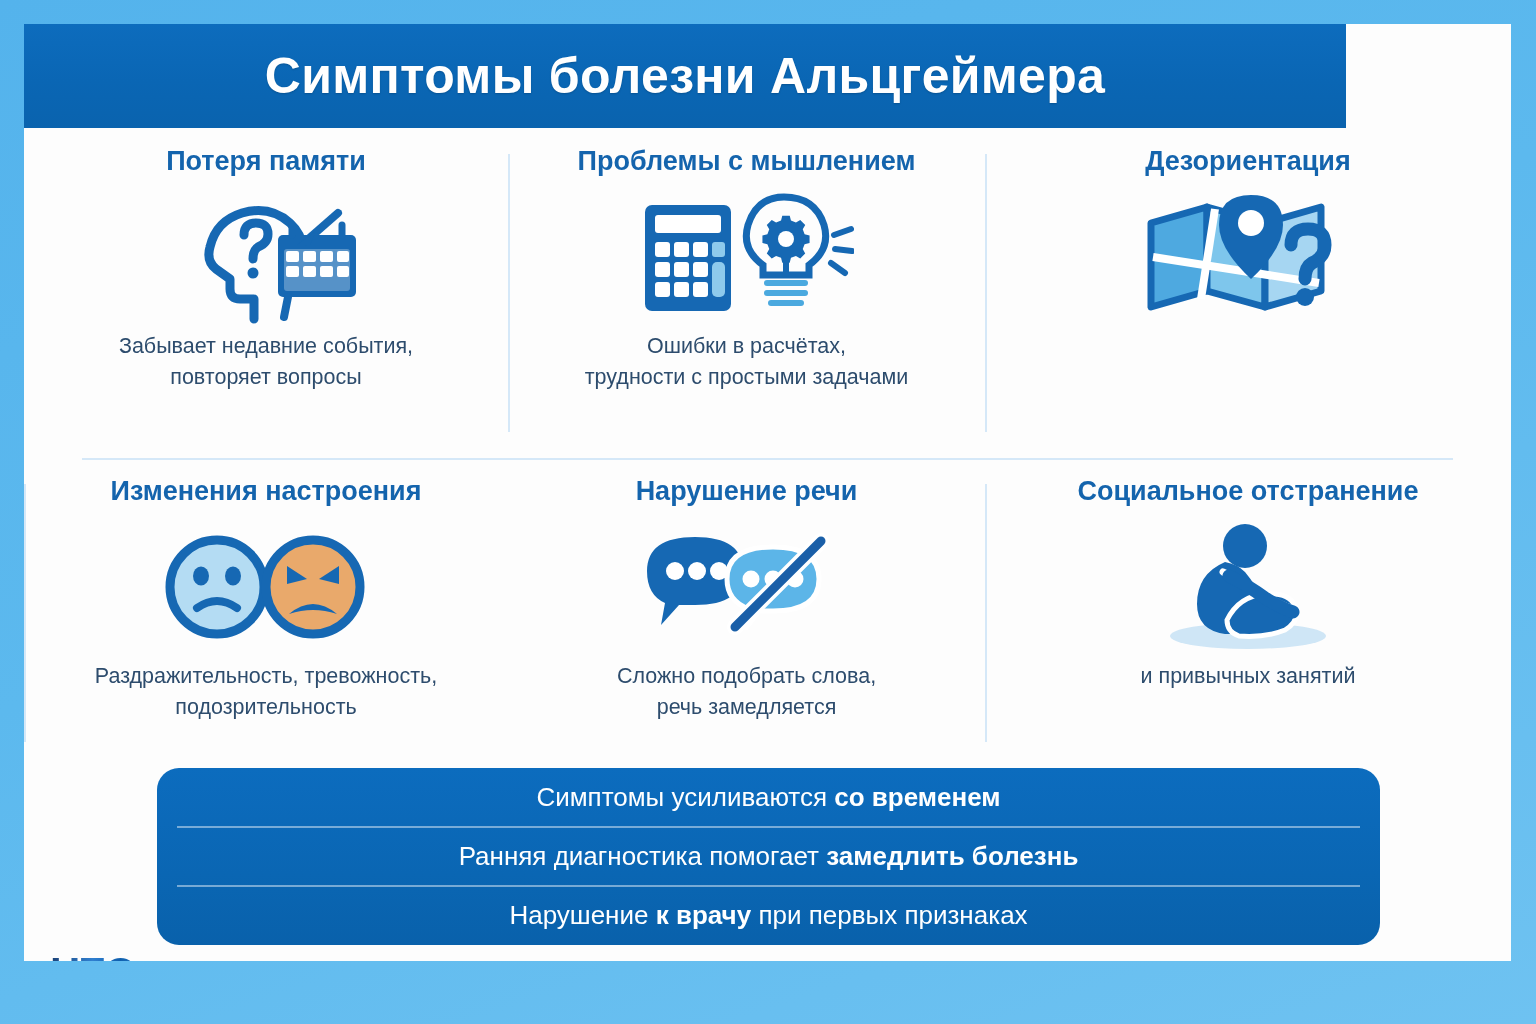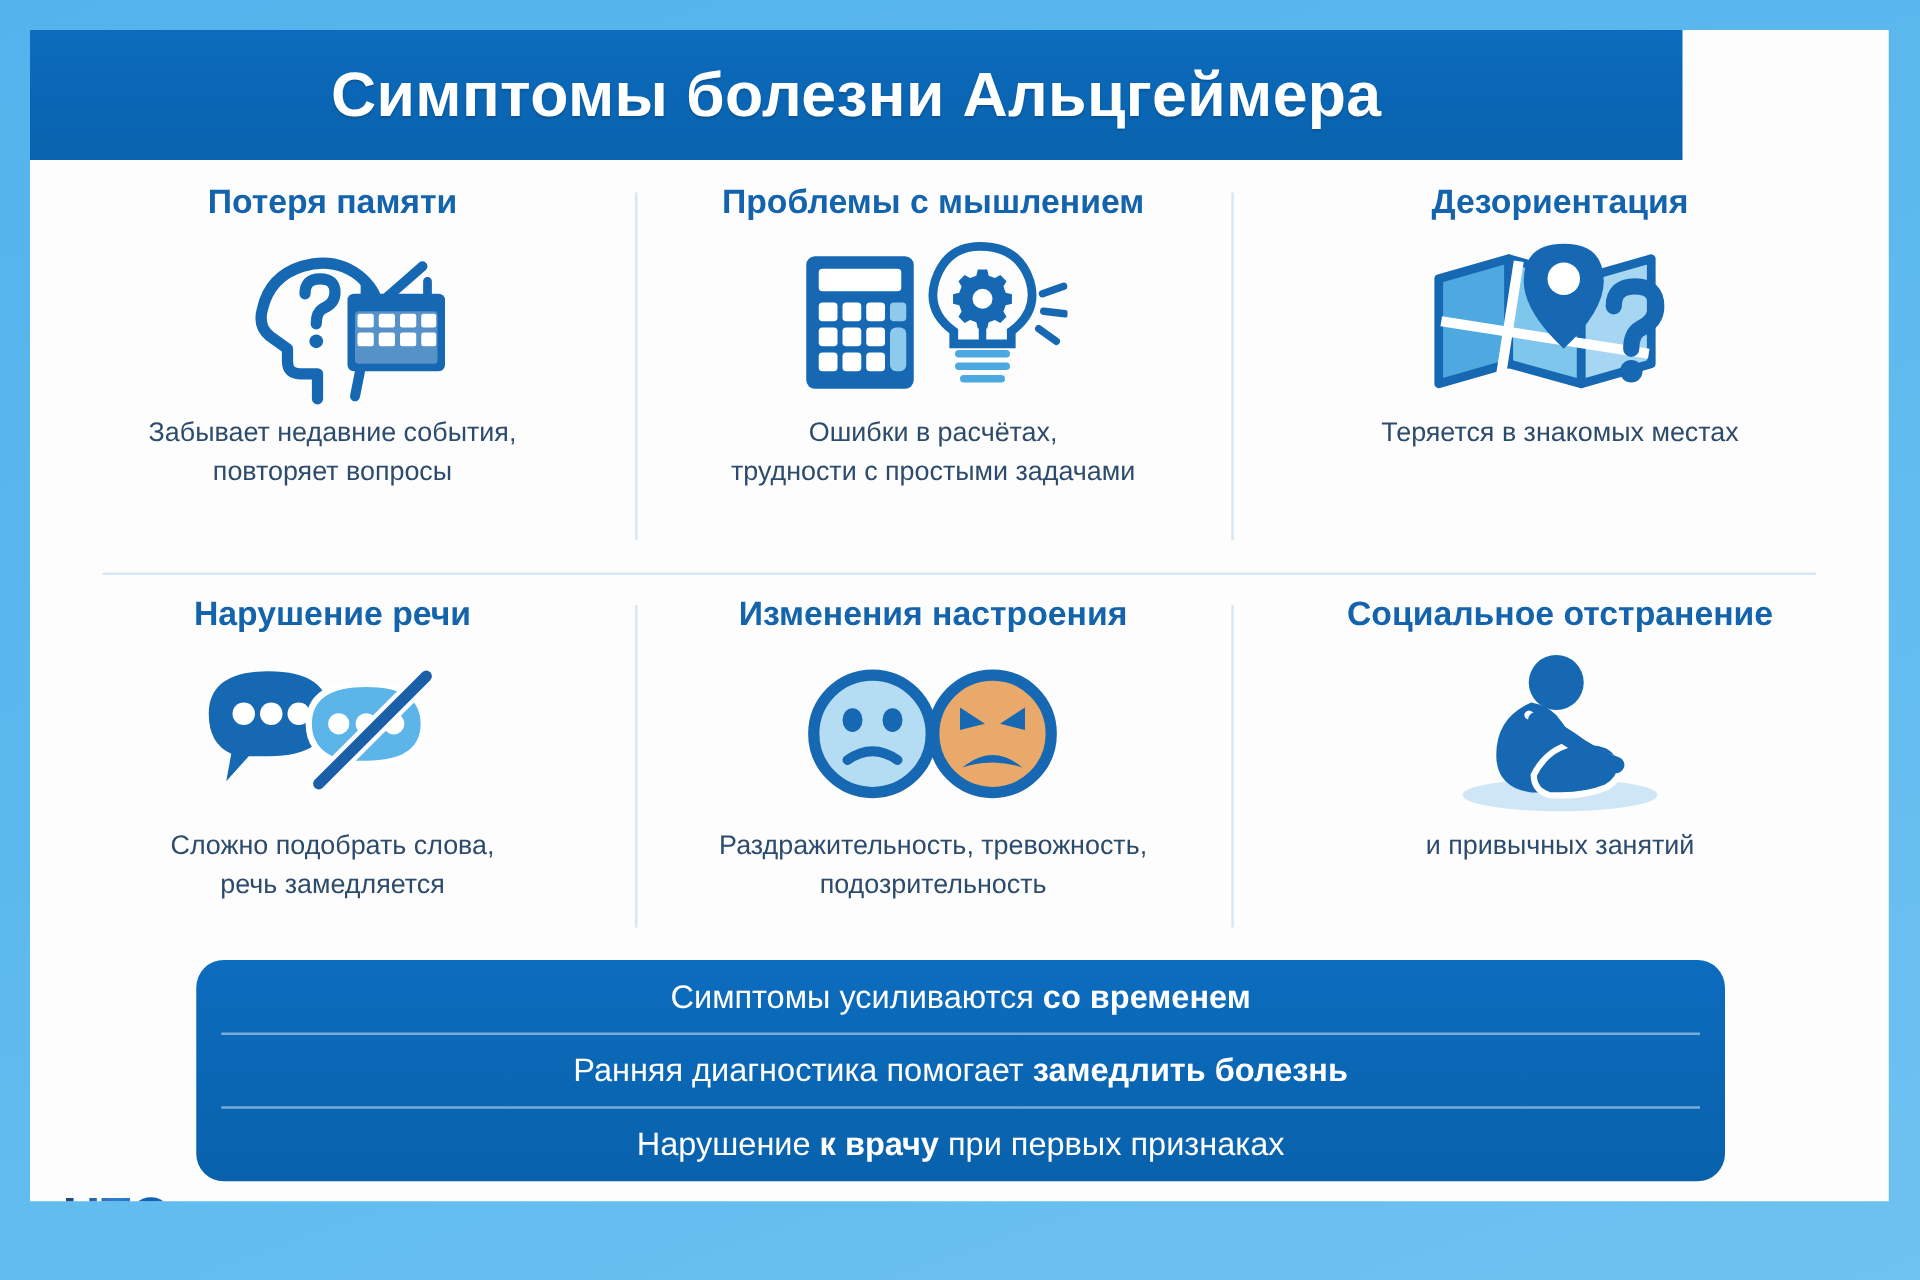--- a/index.html
+++ b/index.html
@@ -281,23 +281,41 @@
             <path d="M10 70 L176 96" stroke="#ffffff" stroke-width="8" fill="none"></path>
             <path d="M72 22 L58 112" stroke="#ffffff" stroke-width="8" fill="none"></path>
 
             <path d="M108 8 Q140 8 140 38 Q140 62 108 92 Q76 62 76 38 Q76 8 108 8 Z" fill="#1668b3"></path>
             <circle cx="108" cy="36" r="13" fill="#ffffff"></circle>
 
             <path d="M148 58 Q148 42 165 42 Q182 42 182 58 Q182 70 169 76 Q162 80 162 92" fill="none" stroke="#1668b3" stroke-width="13" stroke-linecap="round" stroke-linejoin="round"></path>
             <circle cx="162" cy="110" r="9" fill="#1668b3"></circle>
           </svg>
         </div>
-        <div class="card-desc">
-          <span class="ln">Теряется в знакомых местах</span>
-          <span class="ln"></span>
+      </div>
+
+      <div class="card col2">
+        <div class="card-title">Изменения настроения</div>
+        <div class="card-icon">
+          <svg width="210" height="110" viewBox="0 0 210 110">
+
+            <circle cx="56" cy="55" r="47" fill="#b4dcf3" stroke="#1668b3" stroke-width="9"></circle>
+            <ellipse cx="40" cy="44" rx="8" ry="9.5" fill="#1668b3"></ellipse>
+            <ellipse cx="72" cy="44" rx="8" ry="9.5" fill="#1668b3"></ellipse>
+            <path d="M36 76 Q56 62 76 76" fill="none" stroke="#1668b3" stroke-width="8" stroke-linecap="round"></path>
+
+            <circle cx="152" cy="55" r="47" fill="#e9a96b" stroke="#1668b3" stroke-width="9"></circle>
+            <path d="M126 34 L146 47 L126 52 Z" fill="#1668b3"></path>
+            <path d="M178 34 L158 47 L178 52 Z" fill="#1668b3"></path>
+            <path d="M128 82 Q152 62 176 82 Q152 74 128 82 Z" fill="#1668b3"></path>
+          </svg>
+        </div>
+        <div class="card-desc">
+          <span class="ln">Раздражительность, тревожность,</span>
+          <span class="ln">подозрительность</span>
         </div>
       </div>
 
       <div class="card col1">
         <div class="card-title">Нарушение речи</div>
         <div class="card-icon">
           <svg width="215" height="125" viewBox="0 0 215 125">
 
             <path d="M8 46 Q8 12 56 12 Q104 12 104 46 Q104 80 56 80 L40 80 L22 100 L26 78
                      Q8 70 8 46 Z" fill="#1668b3"></path>
@@ -318,42 +336,20 @@
             <path d="M182 16 L96 102" stroke="#ffffff" stroke-width="16" stroke-linecap="round"></path>
             <path d="M182 16 L96 102" stroke="#1a5fa8" stroke-width="9" stroke-linecap="round"></path>
           </svg>
         </div>
         <div class="card-desc">
           <span class="ln">Сложно подобрать слова,</span>
           <span class="ln">речь замедляется</span>
         </div>
       </div>
 
-      <div class="card col2">
-        <div class="card-title">Изменения настроения</div>
-        <div class="card-icon">
-          <svg width="210" height="110" viewBox="0 0 210 110">
-
-            <circle cx="56" cy="55" r="47" fill="#b4dcf3" stroke="#1668b3" stroke-width="9"></circle>
-            <ellipse cx="40" cy="44" rx="8" ry="9.5" fill="#1668b3"></ellipse>
-            <ellipse cx="72" cy="44" rx="8" ry="9.5" fill="#1668b3"></ellipse>
-            <path d="M36 76 Q56 62 76 76" fill="none" stroke="#1668b3" stroke-width="8" stroke-linecap="round"></path>
-
-            <circle cx="152" cy="55" r="47" fill="#e9a96b" stroke="#1668b3" stroke-width="9"></circle>
-            <path d="M126 34 L146 47 L126 52 Z" fill="#1668b3"></path>
-            <path d="M178 34 L158 47 L178 52 Z" fill="#1668b3"></path>
-            <path d="M128 82 Q152 62 176 82 Q152 74 128 82 Z" fill="#1668b3"></path>
-          </svg>
-        </div>
-        <div class="card-desc">
-          <span class="ln">Раздражительность, тревожность,</span>
-          <span class="ln">подозрительность</span>
-        </div>
-      </div>
-
       <div class="card col3">
         <div class="card-title">Социальное отстранение</div>
         <div class="card-icon">
           <svg width="190" height="130" viewBox="0 0 190 130">
 
             <ellipse cx="95" cy="114" rx="78" ry="13" fill="#cfe6f6"></ellipse>
 
             <circle cx="92" cy="24" r="22" fill="#1668b3"></circle>
 
             <path d="M72 40 Q44 52 44 82 Q44 108 72 112 L112 112 Q118 96 112 84

